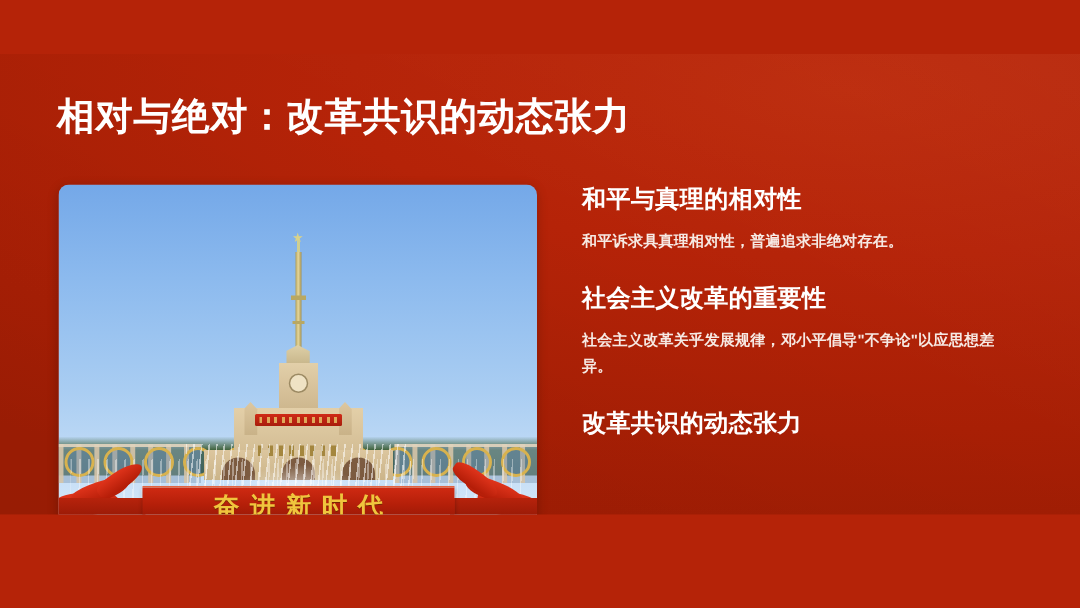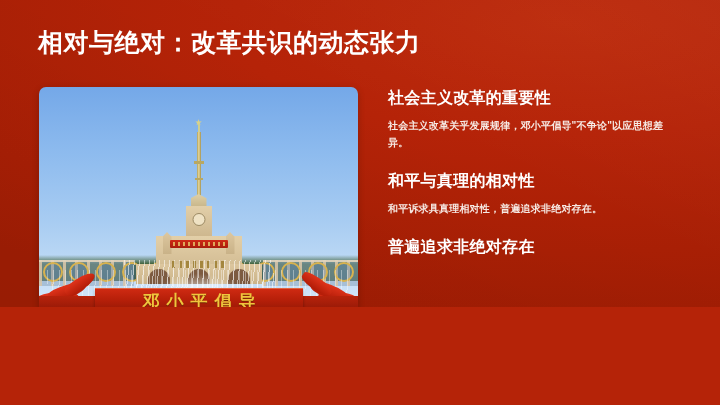--- a/index.html
+++ b/index.html
@@ -14,20 +14,21 @@
     background: #b52308;
   }
 
   .slide {
     position: relative;
     width: 720px;
     height: 307px;
     background:
       radial-gradient(120% 95% at 78% 8%, #bc2a0b 0%, #b52308 38%, #a81f05 78%, #a01d04 100%);
     overflow: hidden;
+    margin-top: 36px;
   }
   
   .slide::after {
     content: "";
     position: absolute;
     inset: 0;
     background:
       linear-gradient(205deg, rgba(255,255,255,0.035) 0%, rgba(255,255,255,0.0) 42%, rgba(0,0,0,0.05) 100%);
     pointer-events: none;
   }
@@ -373,45 +374,45 @@
       </div>
       <div class="ribbon r">
         <i></i>
         <i></i>
         <i></i>
       </div>
 
       <div class="banner-shoulder l"></div>
       <div class="banner-shoulder r"></div>
       <div class="main-banner">
-        <span>邓小平倡导</span>
+        <span>奋进新时代</span>
       </div>
 
       <div class="hedge"></div>
 
       <div class="plaza">
         <div class="cols"></div>
         <div class="rows"></div>
         <div class="seam"></div>
       </div>
 
     </div>
   </div>
 
   <div class="content">
 
     <div class="block">
+      <h2>和平与真理的相对性</h2>
+      <p>和平诉求具真理相对性，普遍追求非绝对存在。</p>
+    </div>
+
+    <div class="block">
       <h2>社会主义改革的重要性</h2>
       <p>社会主义改革关乎发展规律，邓小平倡导"不争论"以应思想差异。</p>
     </div>
 
     <div class="block">
-      <h2>和平与真理的相对性</h2>
-      <p>和平诉求具真理相对性，普遍追求非绝对存在。</p>
+      <h2>改革共识的动态张力</h2>
     </div>
 
-    <div class="block">
-      <h2>普遍追求非绝对存在</h2>
-    </div>
-
   </div>
 
 </div>
 
 </body></html>

